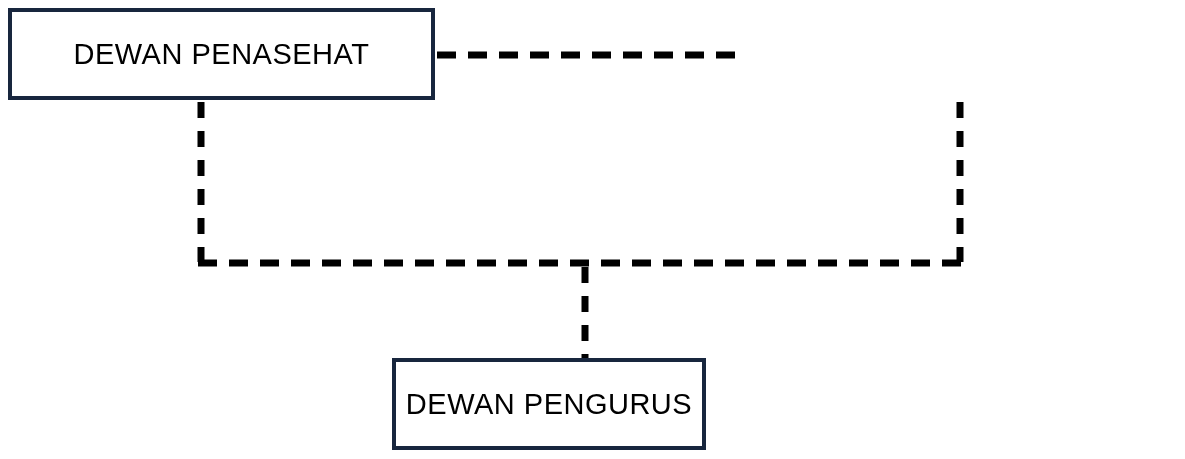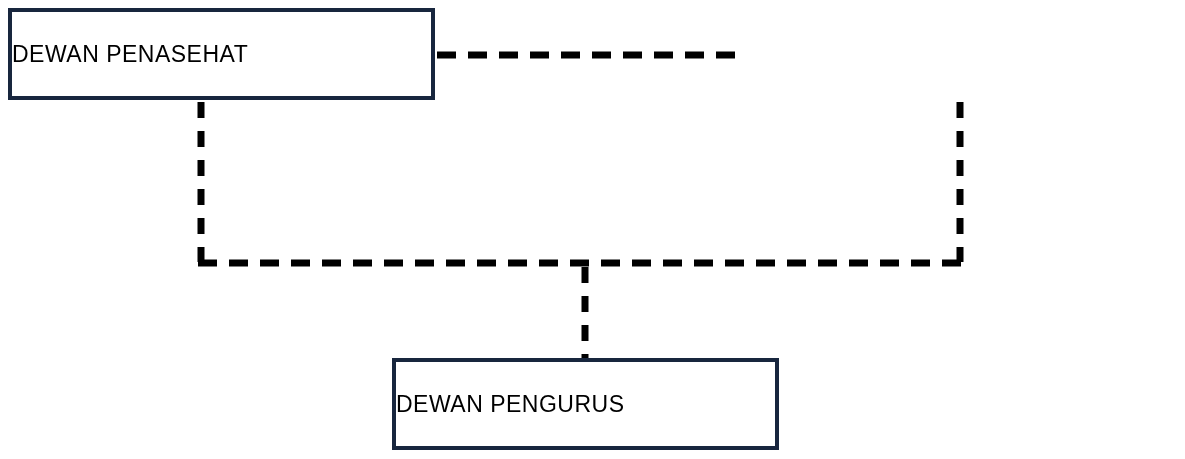--- a/index.html
+++ b/index.html
@@ -26,29 +26,30 @@
     left: 0; top: 0;
     width: 1185px;
     height: 459px;
   }
   .org-box {
     position: absolute;
     background: var(--box-fill);
     border: 4px solid var(--box-border);
     display: flex;
     align-items: center;
+    justify-content: center;
     color: var(--text);
-    font-size: 23px;
+    font-size: 29px;
     letter-spacing: 0.5px;
     white-space: nowrap;
     text-align: center;
   }
   .box-penasehat   { left: 8px;   top: 8px;   width: 427px; height: 92px; }
   .box-pertimbangan{ left: 745px; top: 8px;   width: 433px; height: 92px; }
-  .box-pengurus    { left: 392px; top: 358px; width: 387px; height: 92px; }
+  .box-pengurus    { left: 392px; top: 358px; width: 314px; height: 92px; }
 </style>
 </head>
 <body>
 
 <div class="canvas">
 
   <svg class="connector-layer" width="1185" height="459" viewBox="0 0 1185 459" xmlns="http://www.w3.org/2000/svg" aria-hidden="true">
 
     <line x1="437" y1="55" x2="745" y2="55" stroke="#000000" stroke-width="7" stroke-dasharray="19 12"></line>
 

